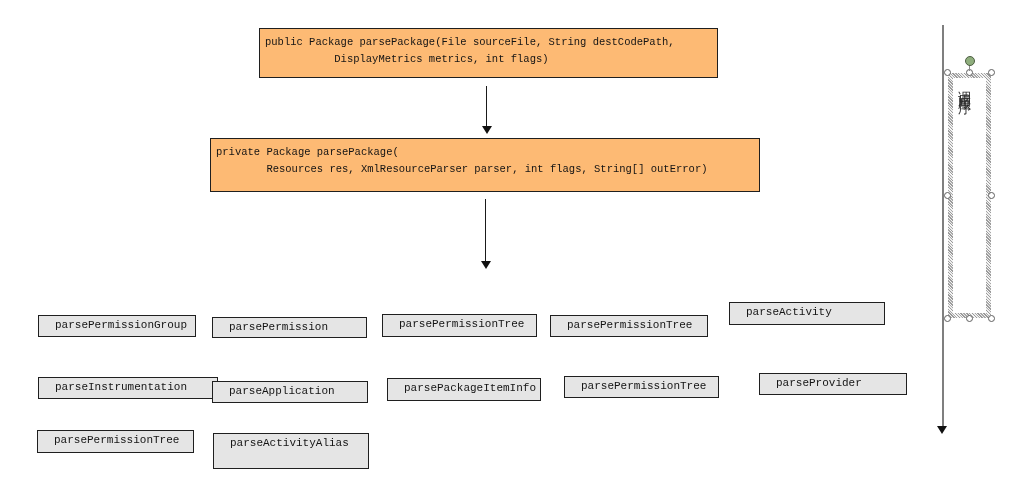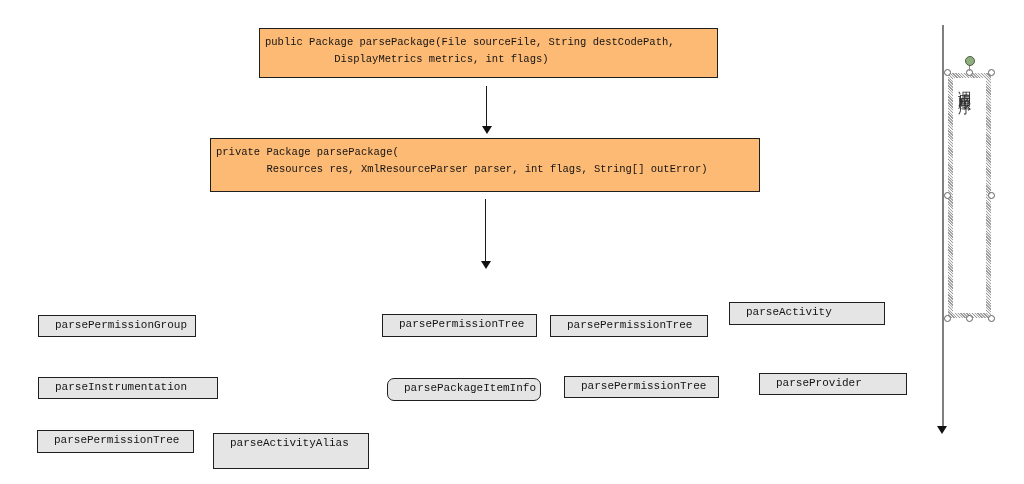--- a/index.html
+++ b/index.html
@@ -38,21 +38,21 @@
     box-sizing:border-box;font-size:11px;line-height:19px;
     padding-left:16px;white-space:nowrap;overflow:hidden;color:#141414;
   }
   .b0{left:38px;top:315px;width:158px;height:22px;}
   .b1{left:212px;top:317px;width:155px;height:21px;}
   .b2{left:382px;top:314px;width:155px;height:23px;}
   .b3{left:550px;top:315px;width:158px;height:22px;}
   .b4{left:729px;top:302px;width:156px;height:23px;}
   .b5{left:38px;top:377px;width:180px;height:22px;}
   .b6{left:212px;top:381px;width:156px;height:22px;}
-  .b7{left:387px;top:378px;width:154px;height:23px;border-radius:7px;}
+  .b7{left:387px;top:378px;width:154px;height:23px;}
   .b8{left:564px;top:376px;width:155px;height:22px;}
   .b9{left:731px;top:373px;width:148px;height:22px;margin-left:28px;}
   .b10{left:37px;top:430px;width:157px;height:23px;}
   .b11{left:213px;top:433px;width:156px;height:36px;}
   .b12{left:399px;top:426px;width:432px;height:33px;line-height:18px;
        font-size:12px;font-family:"DejaVu Sans","Liberation Sans",sans-serif;}
 
   
   .order-line{left:942px;top:25px;height:402px;background:#7f7f7f;width:2px;}
   .order-head{left:937px;top:426px;}
@@ -103,24 +103,26 @@
 
   <div class="sig-box sig-private">
     <pre>private Package parsePackage(
         Resources res, XmlResourceParser parser, int flags, String[] outError)</pre>
   </div>
 
   <div class="vline arrow2-line"></div>
   <div class="ahead arrow2-head"></div>
 
   <div class="m-box b0">parsePermissionGroup</div>
+  <div class="m-box b1">parsePermission</div>
   <div class="m-box b2">parsePermissionTree</div>
   <div class="m-box b3">parsePermissionTree</div>
   <div class="m-box b4">parseActivity</div>
   <div class="m-box b5">parseInstrumentation</div>
+  <div class="m-box b6">parseApplication</div>
   <div class="m-box b7">parsePackageItemInfo</div>
   <div class="m-box b8">parsePermissionTree</div>
   <div class="m-box b9">parseProvider</div>
   <div class="m-box b10">parsePermissionTree</div>
   <div class="m-box b11">parseActivityAlias</div>
 
   <div class="vline order-line"></div>
   <div class="ahead order-head"></div>
 
   <div class="sel-box">

